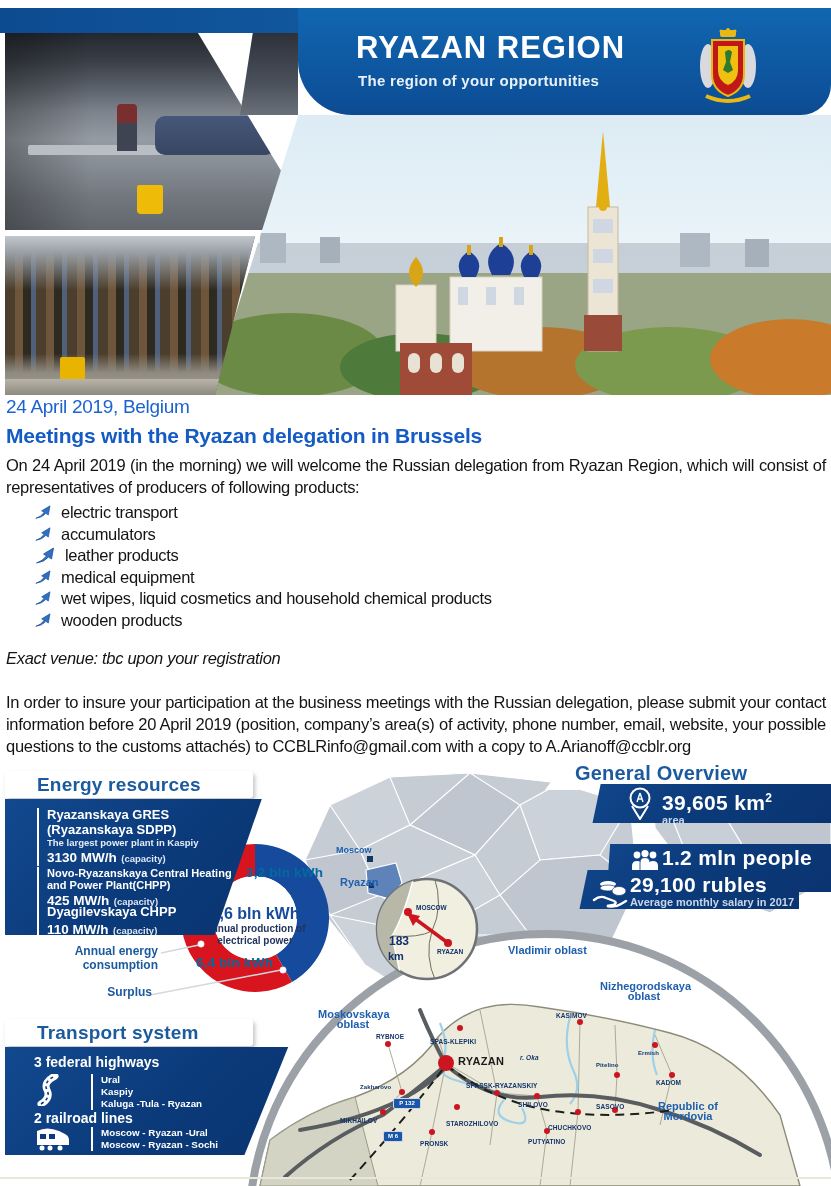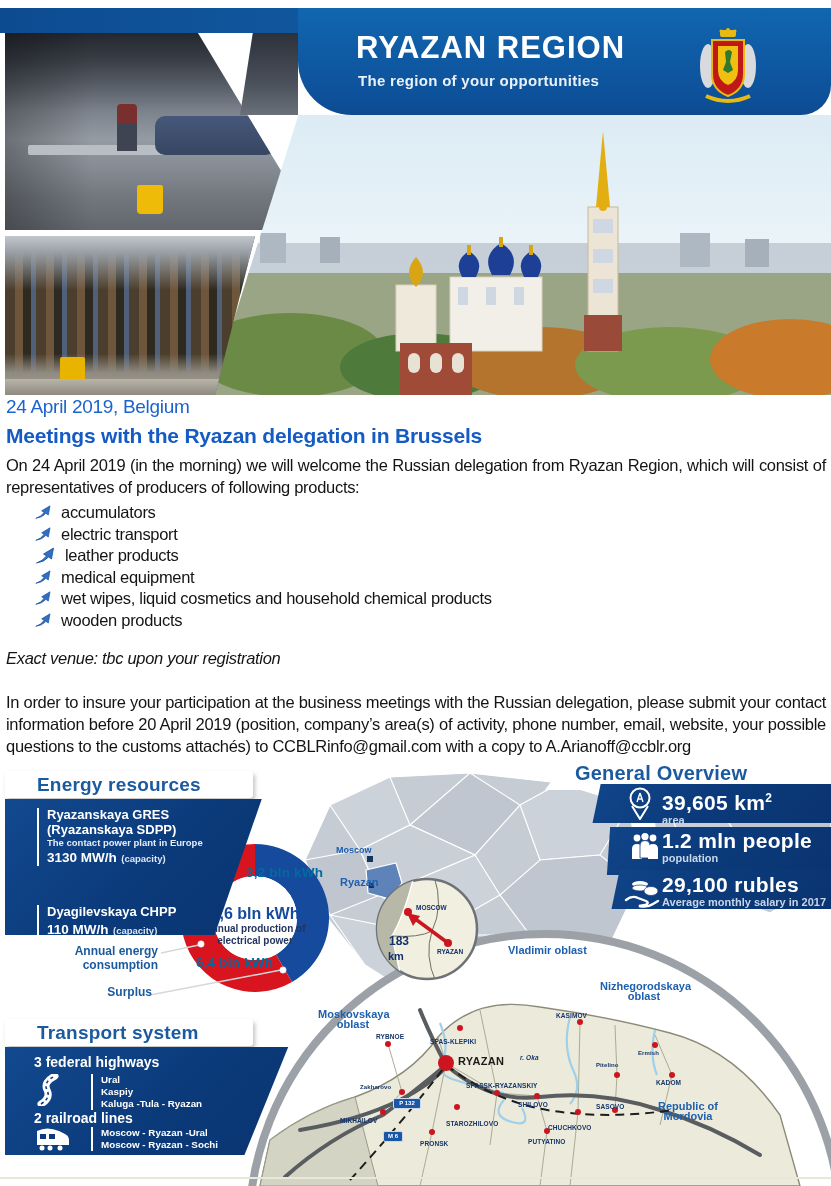--- a/index.html
+++ b/index.html
@@ -163,27 +163,27 @@
 
   <div class="abs intro">
     <div class="date-line">24 April 2019, Belgium</div>
     <div class="headline">Meetings with the Ryazan delegation in Brussels</div>
     <div class="body-p">On 24 April 2019 (in the morning) we will welcome the Russian delegation from Ryazan Region, which will consist of representatives of producers of following products:</div>
     <ul class="bullets">
       <li>
         <svg class="bullet-ic" viewBox="0 0 20 18">
             <path d="M2,16 Q8,14 12,9 L9,7 L19,1 L17,12 L14,10 Q10,15 2,16 Z" fill="#2f6fc4" stroke="#1b4f9a" stroke-width=".8"></path>
           </svg>
+        <span>electric transport</span>
+        </li>
+      <li>
+        <svg class="bullet-ic" viewBox="0 0 20 18">
+            <path d="M2,16 Q8,14 12,9 L9,7 L19,1 L17,12 L14,10 Q10,15 2,16 Z" fill="#2f6fc4" stroke="#1b4f9a" stroke-width=".8"></path>
+          </svg>
         <span>accumulators</span>
-        </li>
-      <li>
-        <svg class="bullet-ic" viewBox="0 0 20 18">
-            <path d="M2,16 Q8,14 12,9 L9,7 L19,1 L17,12 L14,10 Q10,15 2,16 Z" fill="#2f6fc4" stroke="#1b4f9a" stroke-width=".8"></path>
-          </svg>
-        <span>electric transport</span>
         </li>
       <li>
         <svg class="bullet-ic" style="width:21px;height:18px;flex-basis:21px;" viewBox="0 0 20 18">
             <path d="M2,16 Q8,14 12,9 L9,7 L19,1 L17,12 L14,10 Q10,15 2,16 Z" fill="#2f6fc4" stroke="#1b4f9a" stroke-width=".8"></path>
           </svg>
         <span>leather products</span>
         </li>
       <li>
         <svg class="bullet-ic" viewBox="0 0 20 18">
             <path d="M2,16 Q8,14 12,9 L9,7 L19,1 L17,12 L14,10 Q10,15 2,16 Z" fill="#2f6fc4" stroke="#1b4f9a" stroke-width=".8"></path>
@@ -361,22 +361,27 @@
     <div class="abs donut-callout" style="left:15px;top:186px;width:143px;text-align:right;">Annual energy consumption</div>
     <div class="abs donut-callout" style="left:95px;top:227px;width:57px;text-align:right;">Surplus</div>
 
     <div class="abs white-pill" style="left:5px;top:13px;width:248px;height:27px;">
       <span class="sec-title abs" style="left:32px;top:3px;">Energy resources</span>
     </div>
     <div class="abs navy" style="left:5px;top:41px;width:262px;height:136px;clip-path:polygon(0 0,98% 0,80% 100%,0 100%);">
       <div class="plant" style="left:32px;top:9px;">
         <span class="pline pname">Ryazanskaya GRES</span>
         <span class="pline pname">(Ryazanskaya SDPP)</span>
-        <span class="pline pnote">The contact power plant in Europe</span>
+        <span class="pline pnote">The largest power plant in Kaspiy</span>
         <span class="pline"><span class="pcap">3130 MW/h</span> <span class="pcapnote">(capacity)</span></span>
+      </div>
+      <div class="plant" style="left:32px;top:68px;">
+        <span class="pline pname" style="font-size:11px;line-height:12px;">Novo-Ryazanskaya Central Heating</span>
+        <span class="pline pname" style="font-size:11px;line-height:12px;">and Power Plant(CHPP)</span>
+        <span class="pline"><span class="pcap">425 MW/h</span> <span class="pcapnote">(capacity)</span></span>
       </div>
       <div class="plant" style="left:32px;top:106px;">
         <span class="pline pname">Dyagilevskaya CHPP</span>
         <span class="pline"><span class="pcap">110 MW/h</span> <span class="pcapnote">(capacity)</span></span>
       </div>
     </div>
 
     <div class="abs white-pill" style="left:5px;top:261px;width:248px;height:27px;">
       <span class="sec-title abs" style="left:32px;top:3px;">Transport system</span>
     </div>
@@ -414,36 +419,36 @@
         <circle cx="12" cy="11" r="9.5" stroke="#ffffff" stroke-width="2" fill="none"></circle>
         <path d="M12,6 L9,15 M12,6 L15,15 M10,12 h4" stroke="#ffffff" stroke-width="1.4" fill="none"></path>
         <path d="M4,19 L12,32 L20,19" stroke="#ffffff" stroke-width="2" fill="none"></path>
       </svg>
       <div class="abs" style="left:102px;top:3px;">
         <div class="stat-value"><span>39,605 km</span><sup>2</sup></div>
         <div class="stat-label">area</div>
       </div>
     </div>
 
-    <div class="abs navy stat-bar" style="left:560px;top:69px;width:271px;height:48px;clip-path:polygon(18.5% 0,100% 0,100% 100%,17.3% 100%);">
+    <div class="abs navy stat-bar" style="left:560px;top:86px;width:271px;height:48px;clip-path:polygon(18.5% 0,100% 0,100% 100%,17.3% 100%);">
       <svg class="abs" style="left:70px;top:5px;" width="30" height="28" viewBox="0 0 30 28">
         <circle cx="7" cy="6" r="3.4" fill="#ffffff"></circle>
           <circle cx="15" cy="4.6" r="3.6" fill="#ffffff"></circle>
           <circle cx="23" cy="6" r="3.4" fill="#ffffff"></circle>
         <path d="M2,27 v-10 q0,-5 5,-5 q5,0 5,5 v10 z" fill="#ffffff"></path>
         <path d="M10,26 v-12 q0,-5.4 5,-5.4 q5,0 5,5.4 v12 z" fill="#ffffff" stroke="#0b3a7a" stroke-width=".8"></path>
         <path d="M18,27 v-10 q0,-5 5,-5 q5,0 5,5 v10 z" fill="#ffffff"></path>
       </svg>
       <div class="abs" style="left:102px;top:3px;">
         <div class="stat-value">1.2 mln  people</div>
         <div class="stat-label">population</div>
       </div>
     </div>
 
-    <div class="abs navy stat-bar" style="left:560px;top:112px;width:271px;height:39px;clip-path:polygon(22% 0,100% 0,100% 100%,19% 100%);">
+    <div class="abs navy stat-bar" style="left:528px;top:112px;width:271px;height:39px;clip-path:polygon(22% 0,100% 0,100% 100%,19% 100%);">
       <svg class="abs" style="left:64px;top:8px;" width="36" height="30" viewBox="0 0 36 30">
         <ellipse cx="16" cy="6" rx="8" ry="3" fill="#ffffff"></ellipse>
           <ellipse cx="16" cy="10" rx="8" ry="3" fill="#ffffff" stroke="#0b3a7a" stroke-width=".7"></ellipse>
         <ellipse cx="27" cy="13" rx="7" ry="4.5" fill="#ffffff" stroke="#0b3a7a" stroke-width=".7"></ellipse>
         <path d="M2,22 q6,-5 12,-2 l8,3 q4,2 -1,4 l-6,1 q8,2 14,-2 l5,-3" stroke="#ffffff" stroke-width="2.4" fill="none" stroke-linecap="round"></path>
       </svg>
       <div class="abs" style="left:102px;top:4px;">
         <div class="stat-value">29,100 rubles</div>
         <div class="stat-label">Average monthly salary in 2017</div>
       </div>

